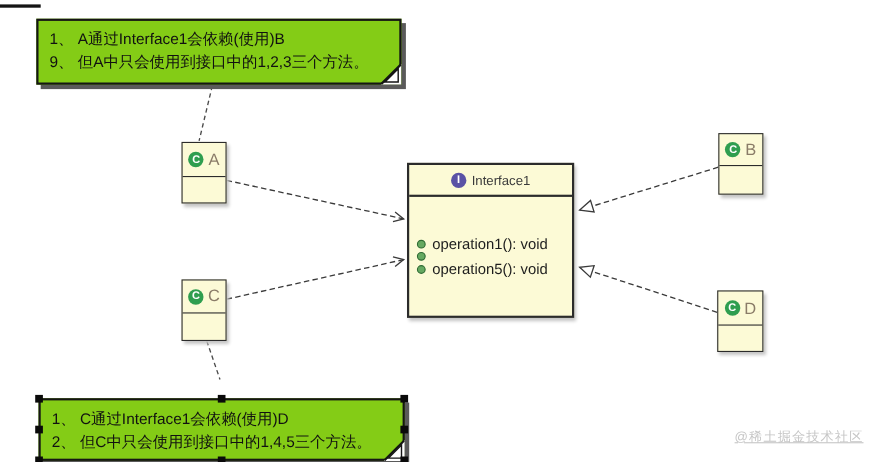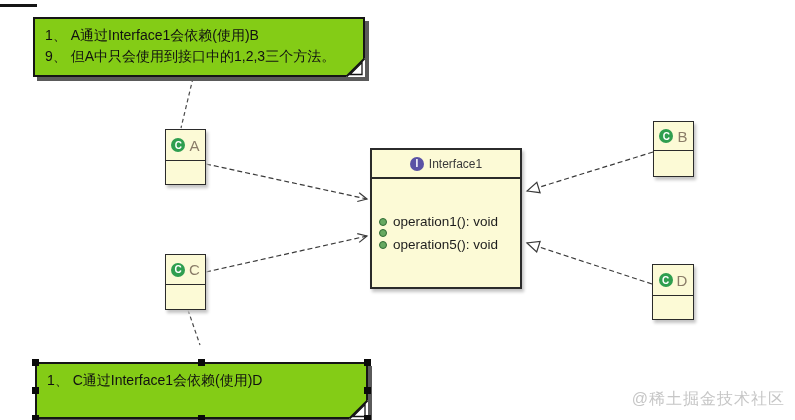--- a/index.html
+++ b/index.html
@@ -68,21 +68,21 @@
   .if-ops { flex:1; display:flex; flex-direction:column; justify-content:center; padding:2px 0; }
   .op-row { display:flex; align-items:center; gap:6px; padding-left:7px; }
   .bullet {
     width:8px; height:8px; border-radius:50%; flex:0 0 auto;
     background:#66a961; border:1px solid #2f6b34; box-sizing:border-box;
   }
   .op-text { font-size:13.5px; color:#1d1d1d; white-space:nowrap; }
 
   .watermark {
     position:absolute; right:10px; top:389px; z-index:2;
-    font-size:16px; color:#c6c6c6; letter-spacing:1px;
+    font-size:12px; color:#c6c6c6; letter-spacing:1px;text-decoration:underline;
   }
 </style>
 </head>
 <body>
 
 <div class="canvas">
 
   <svg id="edges" class="edges" viewBox="0 0 795 420" xmlns="http://www.w3.org/2000/svg">
     <defs>
       <marker id="arrow-open" markerWidth="13" markerHeight="12" refX="11" refY="5.5" orient="auto" markerUnits="userSpaceOnUse">
@@ -107,20 +107,21 @@
     <div class="note-line">9、 但A中只会使用到接口中的1,2,3三个方法。</div>
     <svg class="fold" viewBox="0 0 19 19">
       <path d="M0,19 L19,0 L19,19 Z" fill="#ffffff" stroke="none"></path>
       <path d="M0.5,18.5 L18.5,0.5" stroke="#151515" stroke-width="2" fill="none"></path>
       <path d="M4,16.5 L16,4.5 L16,16.5 Z" fill="#ffffff" stroke="#151515" stroke-width="1.3"></path>
     </svg>
   </div>
 
   <div class="note note-bottom">
     <div class="note-line">1、 C通过Interface1会依赖(使用)D</div>
+    <div class="note-line">2、 但C中只会使用到接口中的1,4,5三个方法。</div>
     <svg class="fold" viewBox="0 0 19 19">
       <path d="M0,19 L19,0 L19,19 Z" fill="#ffffff" stroke="none"></path>
       <path d="M0.5,18.5 L18.5,0.5" stroke="#151515" stroke-width="2" fill="none"></path>
       <path d="M4,16.5 L16,4.5 L16,16.5 Z" fill="#ffffff" stroke="#151515" stroke-width="1.3"></path>
     </svg>
     <div class="handle h-tl"></div>
     <div class="handle h-tc"></div>
     <div class="handle h-tr"></div>
     <div class="handle h-ml"></div>
     <div class="handle h-mr"></div>

